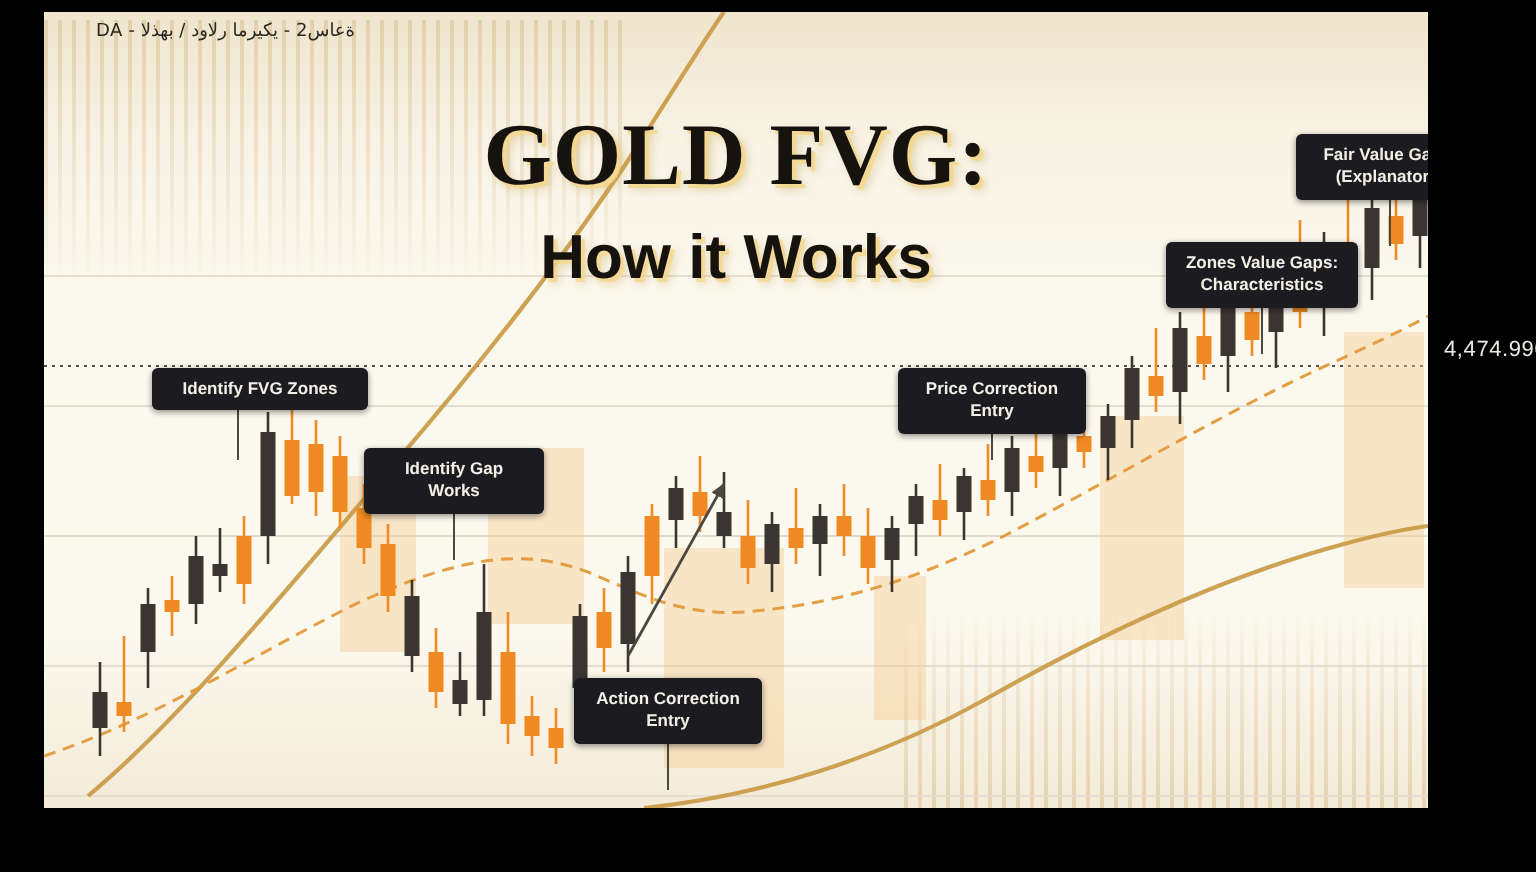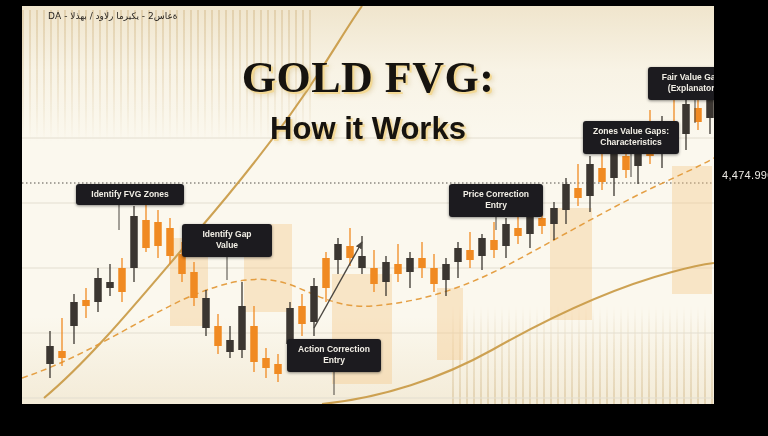--- a/index.html
+++ b/index.html
@@ -241,21 +241,21 @@
     <div id="watermark">ةعاس2 - يكيرما رلاود / بهذلا - DA</div>
 
     <div id="title-block">
       <div id="title-main">GOLD FVG:</div>
       <div id="title-sub">How it Works</div>
     </div>
 
     <div id="callout-host">
         <div class="callout" style="left: 43px; top: 178px; width: 92px; margin-left: 11px;">Identify FVG Zones</div>
         <div class="callout" style="left: 160px; top: 218px; width: 74px;">Identify Gap
-Value</div>
+Works</div>
         <div class="callout" style="left: 265px; top: 333px; width: 78px;">Action Correction
 Entry</div>
         <div class="callout" style="left: 427px; top: 178px; width: 78px;">Price Correction Entry</div>
         <div class="callout" style="left: 561px; top: 115px; width: 80px;">Zones Value Gaps:
 Characteristics</div>
         <div class="callout" style="left: 626px; top: 61px; width: 78px;">Fair Value Gaps:
 (Explanatory)</div>
       </div>
   </div>
 

